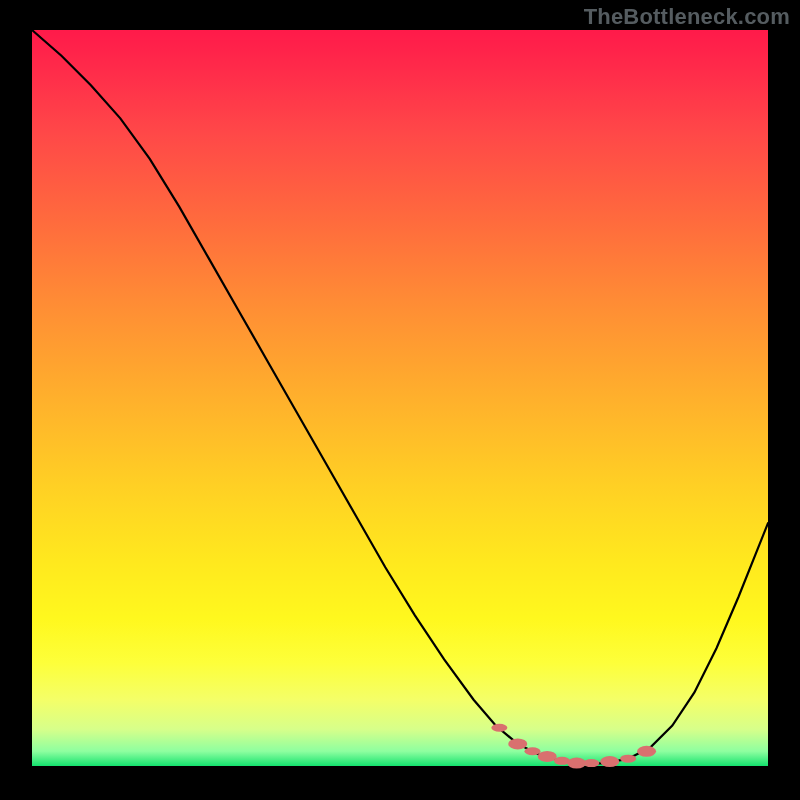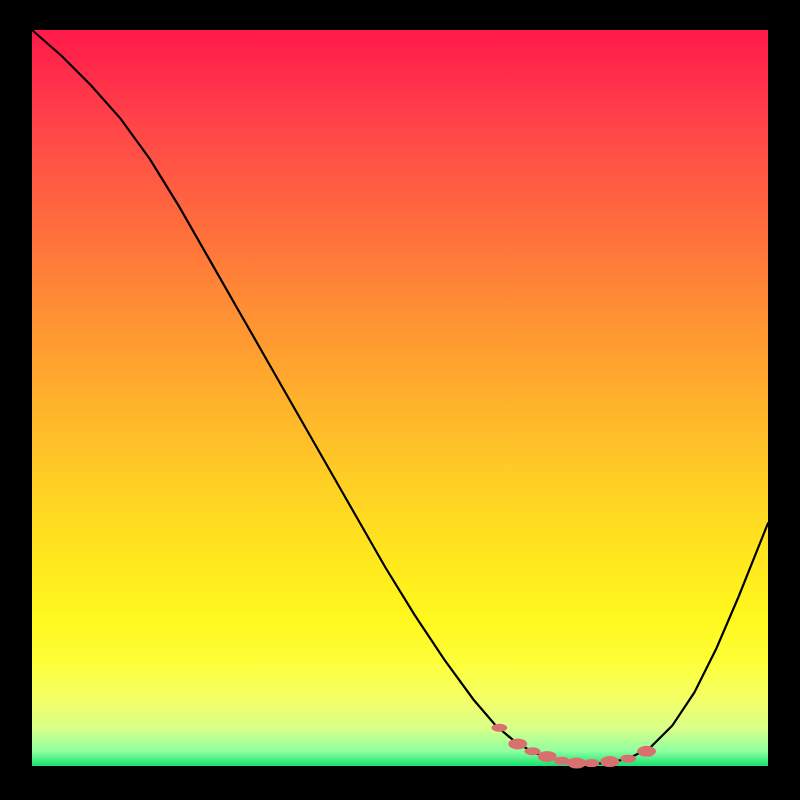--- a/index.html
+++ b/index.html
@@ -53,20 +53,21 @@
     inset: 0;
     width: 100%;
     height: 100%;
     overflow: visible;
   }
 </style>
 </head>
 <body>
 <div class="stage">
 
+  <div class="watermark">TheBottleneck.com</div>
 
   <div class="plot-area">
     <div class="gradient-bg"></div>
 
     <svg class="curve" viewBox="0 0 736 736" preserveAspectRatio="none">
       <path id="main-curve-path" fill="none" stroke="#000000" stroke-width="2.2" stroke-linecap="round" d="M0.00 0.00 L29.44 25.76 L58.88 55.20 L88.32 88.32 L117.76 128.80 L147.20 176.64 L176.64 228.16 L206.08 279.68 L235.52 331.20 L264.96 382.72 L294.40 434.24 L323.84 485.76 L353.28 537.28 L382.72 585.12 L412.16 629.28 L441.60 669.76 L463.68 695.52 L485.76 713.92 L507.84 724.96 L529.92 730.85 L552.00 733.79 L574.08 733.06 L596.16 728.64 L618.24 717.60 L640.32 695.52 L662.40 662.40 L684.48 618.24 L706.56 566.72 L736.00 493.12"></path>
       <g id="marker-group">
           <ellipse cx="467.36" cy="697.73" rx="8.00" ry="4.00" fill="#d9706f"></ellipse>
           <ellipse cx="485.76" cy="713.92" rx="9.50" ry="5.50" fill="#d9706f"></ellipse>
           <ellipse cx="500.48" cy="721.28" rx="8.00" ry="4.00" fill="#d9706f"></ellipse>

